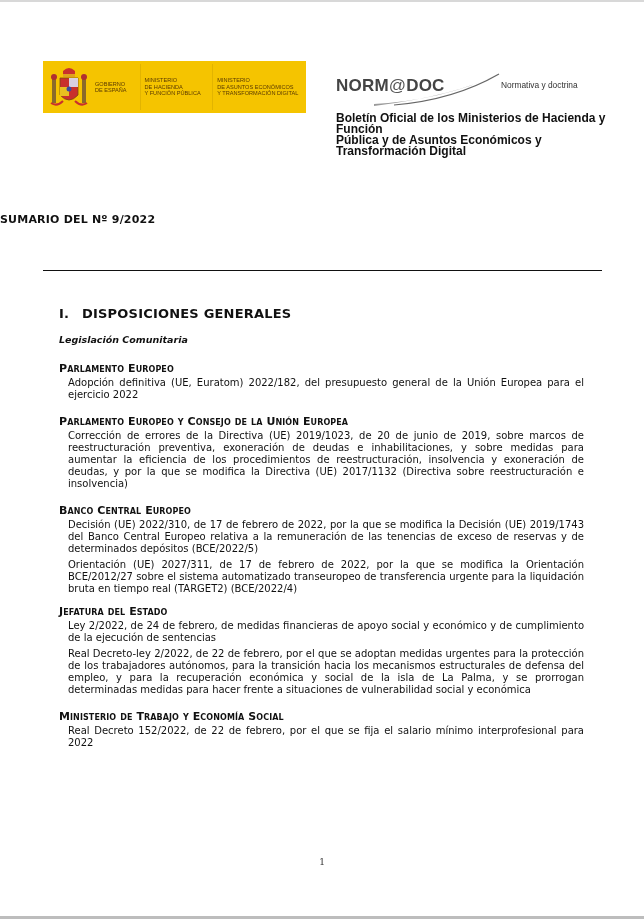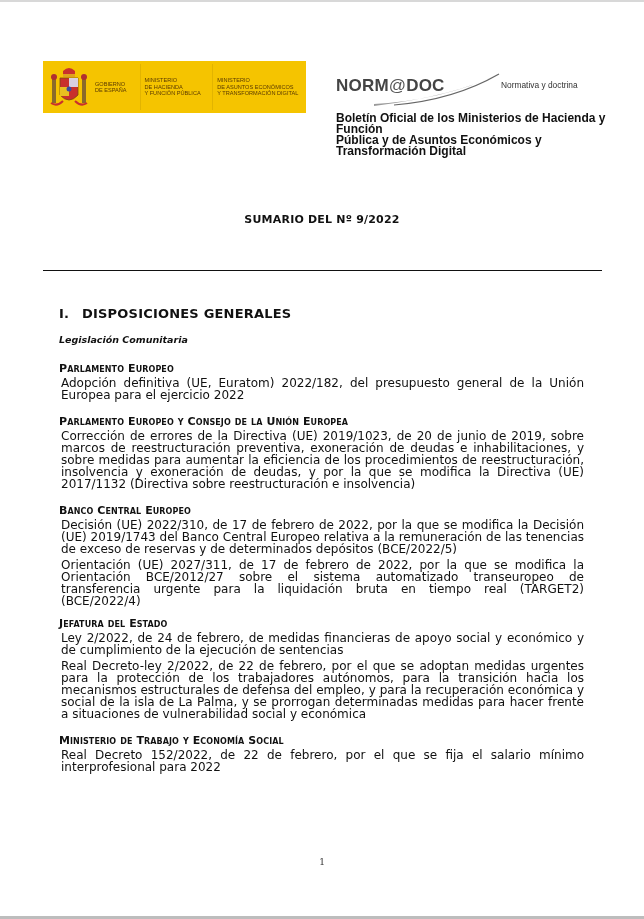--- a/index.html
+++ b/index.html
@@ -27,29 +27,29 @@
   .gov-block.b2 { width: 66px; }
   .gov-block.b3 { width: 92px; }
 
   .normadoc { position: absolute; left: 334px; top: 70px; width: 270px; height: 40px; }
   .normadoc-logo { position: absolute; left: 2px; top: 6px; font-family: "Liberation Sans", sans-serif; font-size: 17px; font-weight: bold; color: #444; letter-spacing: 0.2px; text-align: right; }
   .normadoc-logo .at { font-weight: normal; color: #555; }
   .normadoc-swoosh { position: absolute; left: 0; top: 0; }
   .normadoc-tag { position: absolute; left: 167px; top: 9px; font-family: "Liberation Sans", sans-serif; font-size: 9.5px; color: #333; transform: scaleX(0.88); transform-origin: left; }
   .boletin { position: absolute; left: 336px; top: 113px; font-family: "Liberation Sans", sans-serif; font-size: 12px; font-weight: bold; line-height: 11px; color: #111; width: 290px; }
 
-  .doc-title { position: absolute; left: 0; width: 644px; top: 213px; text-align: center; font-size: 11px; font-weight: bold; letter-spacing: 0.2px; }
+  .doc-title { position: absolute; left: 0; width: 644px; top: 213px; font-size: 11px; font-weight: bold; letter-spacing: 0.2px; }
   .rule { position: absolute; left: 43px; top: 270px; width: 559px; height: 1px; background: #111; }
 
   .content { position: absolute; left: 59px; top: 306px; width: 525px; }
   .section-head { font-size: 13px; font-weight: bold; margin: 0 0 13px 0; letter-spacing: 0.2px; }
   .section-head .num { display: inline-block; width: 23px; }
   .subsection { font-size: 9.5px; font-weight: bold; font-style: italic; margin: 0 0 17px 0; }
   .org { font-size: 11px; font-weight: bold; font-variant: small-caps; margin: 0 0 2px 0; letter-spacing: 0.1px; }
-  .item { font-size: 12px; line-height: 12px; text-align: justify; margin: 0 0 4px 2px; }
+  .item { font-size: 10px; line-height: 12px; text-align: justify; margin: 0 0 4px 9px; }
   .group { margin-bottom: 14px; }
 
   .page-num { position: absolute; left: 0; width: 644px; top: 857px; text-align: center; font-family: "DejaVu Serif", serif; font-size: 9px; color: #333; }
 </style>
 </head>
 <body>
 
 <div class="top-edge"></div>
 
 <div class="gov-banner">

